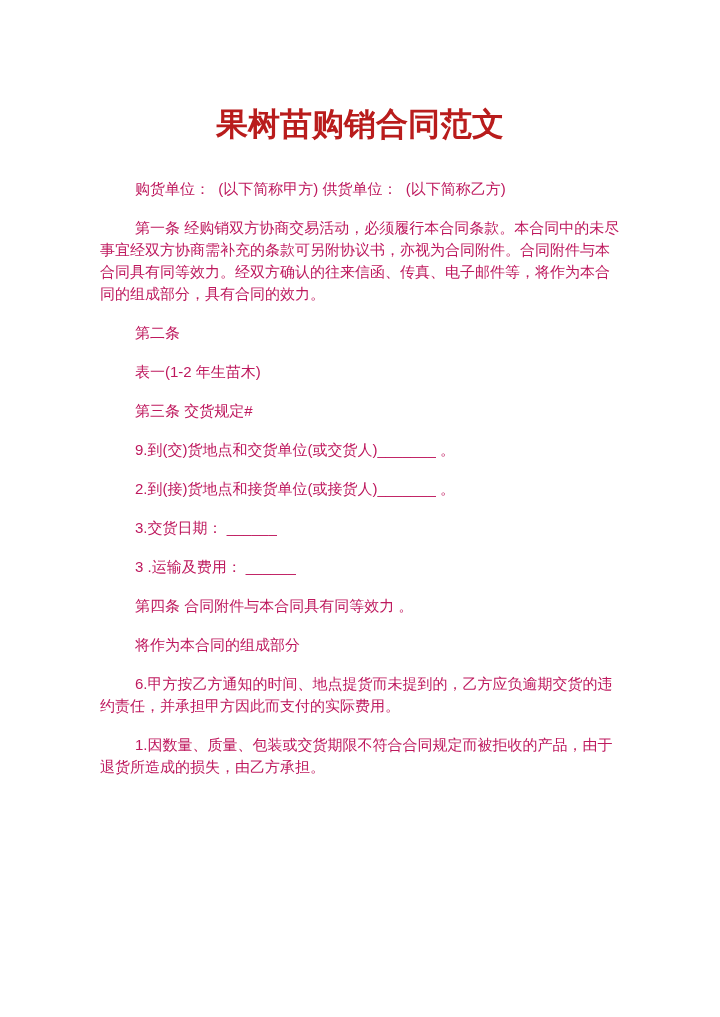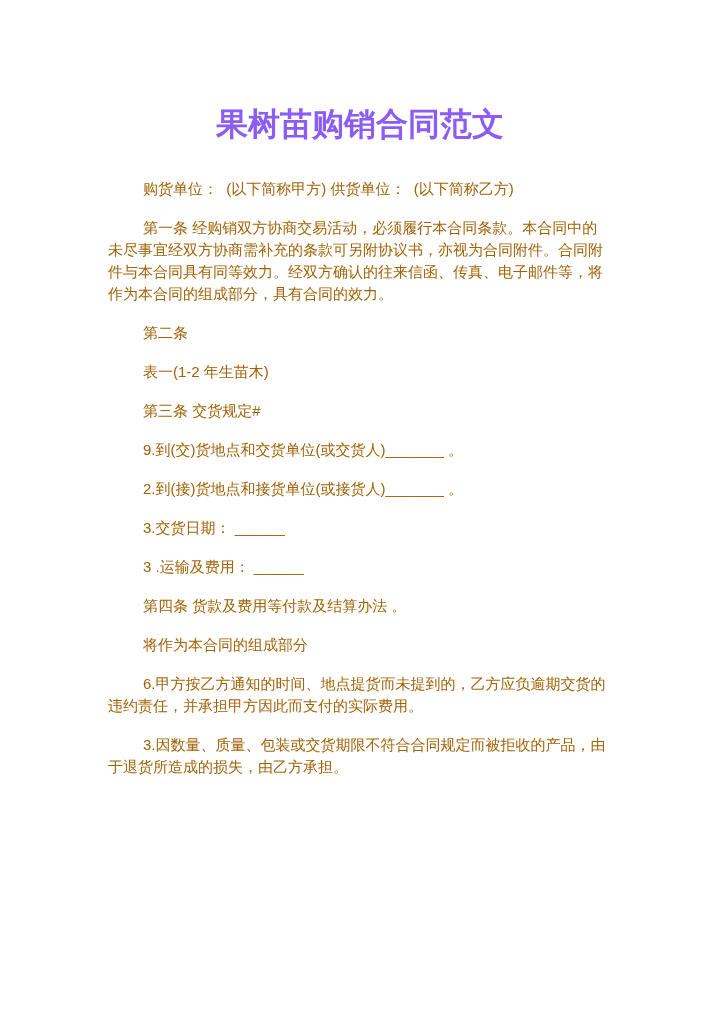--- a/index.html
+++ b/index.html
@@ -22,48 +22,48 @@
     color: #333333;
     font-family: "Liberation Sans", "DejaVu Sans", sans-serif;
   }
   .doc-title {
     margin: 0 0 34px 0;
     font-family: "Liberation Serif", "DejaVu Serif", serif;
     font-weight: bold;
     font-size: 32px;
     line-height: 40px;
     text-align: center;
-    color: #8b5cf6;
+    color: #b91c1c;
     letter-spacing: 0px;
   }
   .doc-body p {
-    margin: 17px 8px;
+    margin: 17px 0;
     font-size: 15px;
     line-height: 22px;
     text-indent: 35px;
     white-space: pre-wrap;
     word-break: break-all;
-    color: #a16207;
+    color: #be185d;
   }
 </style>
 </head>
 <body>
 
 <div class="page">
   <div class="doc">
     <h1 class="doc-title">果树苗购销合同范文</h1>
     <div class="doc-body" id="doc-body">
         <p>购货单位：  (以下简称甲方) 供货单位：  (以下简称乙方)</p>
         <p>第一条 经购销双方协商交易活动，必须履行本合同条款。本合同中的未尽事宜经双方协商需补充的条款可另附协议书，亦视为合同附件。合同附件与本合同具有同等效力。经双方确认的往来信函、传真、电子邮件等，将作为本合同的组成部分，具有合同的效力。</p>
         <p>第二条</p>
         <p>表一(1-2 年生苗木)</p>
         <p>第三条 交货规定#</p>
         <p>9.到(交)货地点和交货单位(或交货人)_______ 。</p>
         <p>2.到(接)货地点和接货单位(或接货人)_______ 。</p>
         <p>3.交货日期： ______</p>
         <p>3 .运输及费用： ______</p>
-        <p>第四条 货款及费用等付款及结算办法 。</p>
+        <p>第四条 合同附件与本合同具有同等效力 。</p>
         <p>将作为本合同的组成部分</p>
         <p>6.甲方按乙方通知的时间、地点提货而未提到的，乙方应负逾期交货的违约责任，并承担甲方因此而支付的实际费用。</p>
-        <p>3.因数量、质量、包装或交货期限不符合合同规定而被拒收的产品，由于退货所造成的损失，由乙方承担。</p>
+        <p>1.因数量、质量、包装或交货期限不符合合同规定而被拒收的产品，由于退货所造成的损失，由乙方承担。</p>
       </div>
   </div>
 </div>
 
 </body></html>

